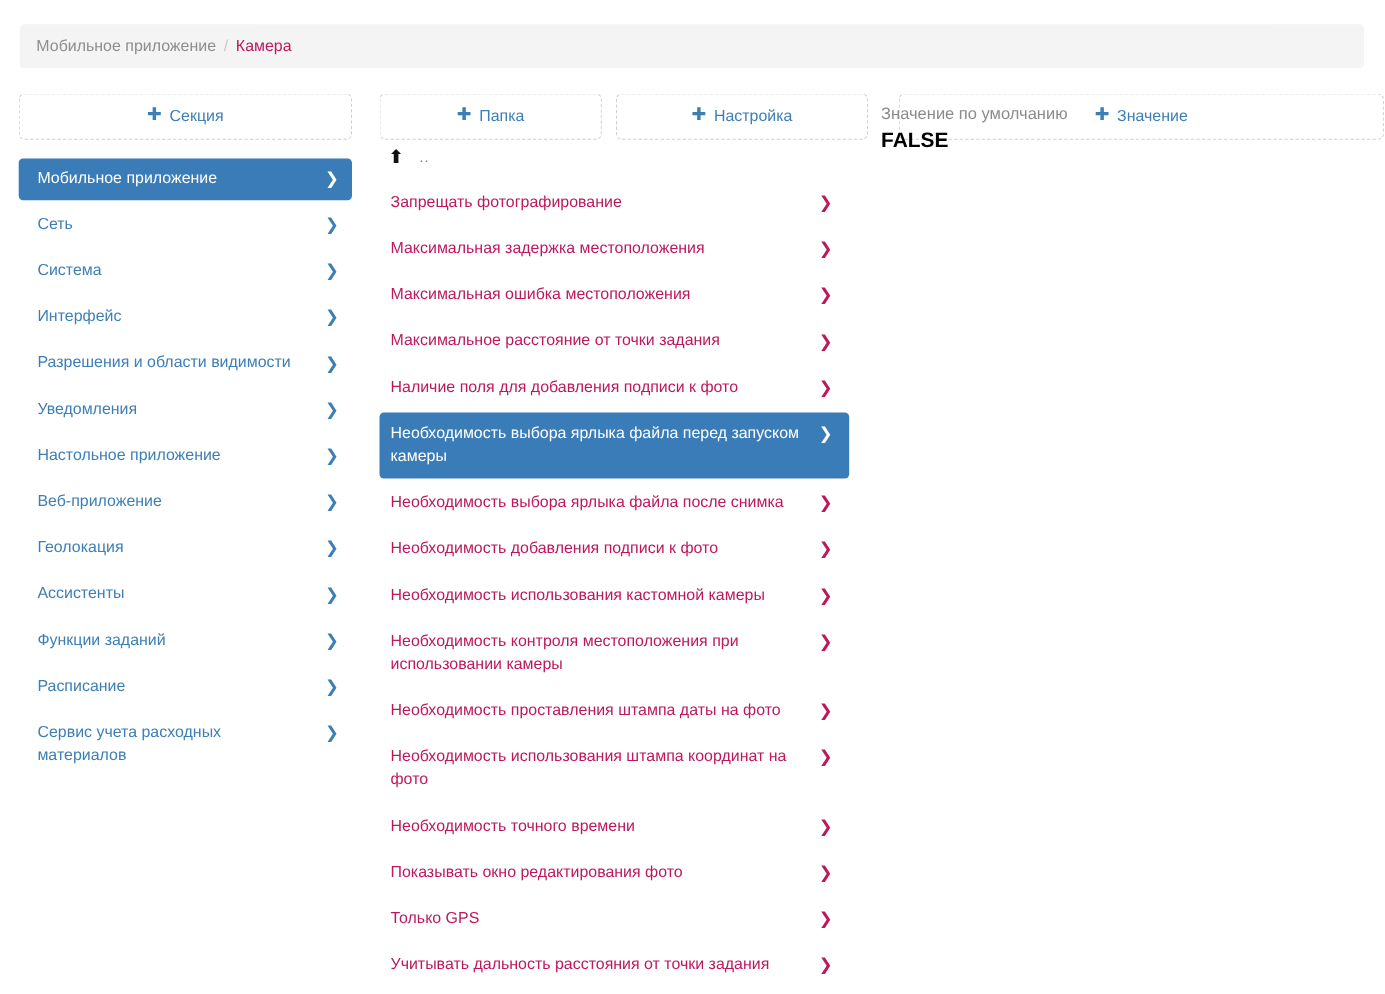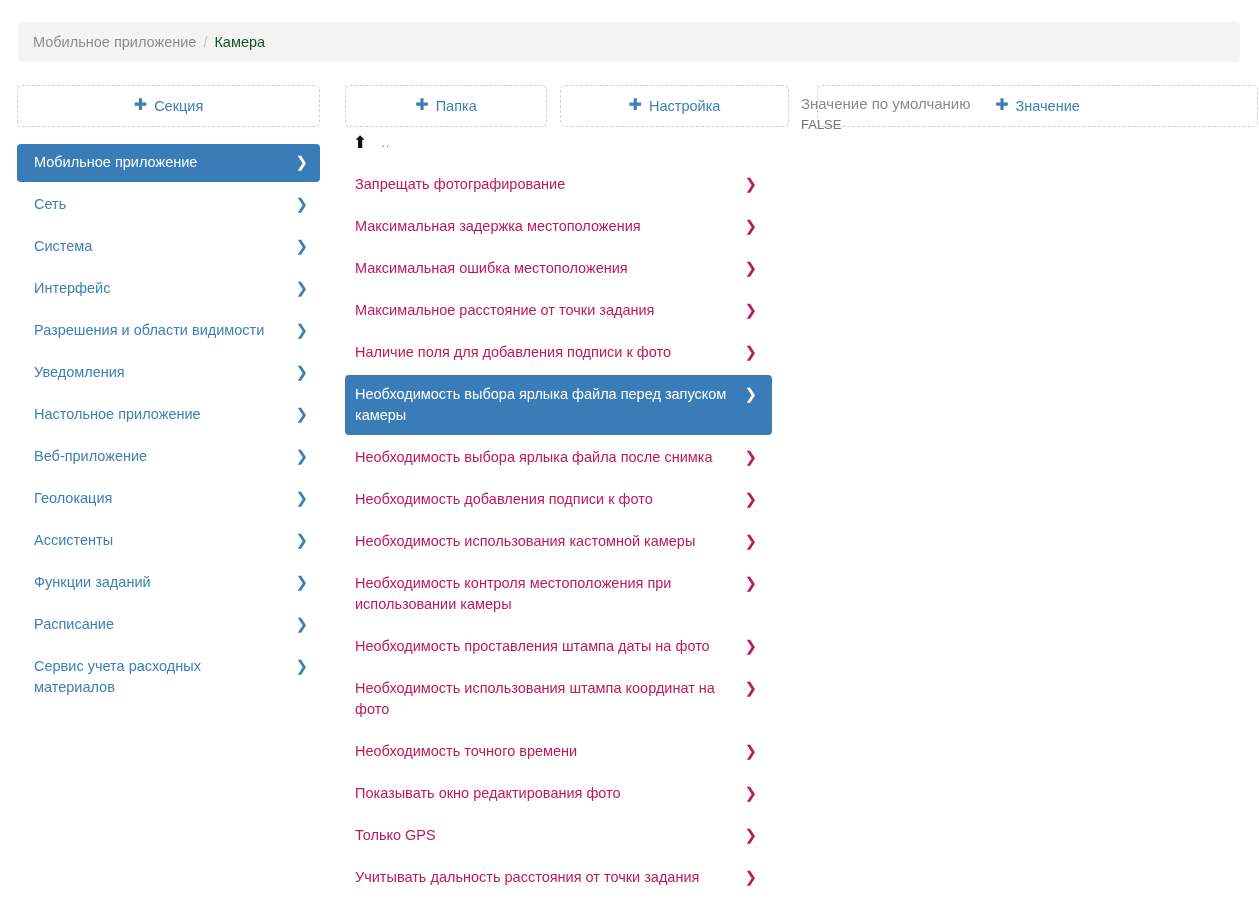--- a/index.html
+++ b/index.html
@@ -38,21 +38,21 @@
     line-height: 1;
   }
   .crumb-parent {
     color: #8d8d8d;
   }
   .crumb-sep {
     color: #c8c8c8;
     margin: 0 7px;
   }
   .crumb-current {
-    color: #14532d;
+    color: #be185d;
   }
 
   
   .columns {
     position: absolute;
     top: 85px;
     left: 0;
     width: 1259px;
     height: 819px;
     display: flex;
@@ -172,23 +172,24 @@
 
   
   .value-block { margin-top: 22px; padding-left: 1px; }
   .value-label {
     color: #8a8a8a;
     font-size: 15px;
     line-height: 1.3;
     margin-bottom: 3px;
   }
   .value-text {
-    color: #737373;
-    font-size: 13px;
+    color: #000000;
+    font-size: 19px;
     line-height: 1.25;
+    font-weight: bold;
   }
 </style>
 </head>
 <body>
 
 <div class="breadcrumb-bar">
   <div class="breadcrumb">
     <span class="crumb-parent">Мобильное приложение</span>
     <span class="crumb-sep">/</span>
     <span class="crumb-current">Камера</span>

